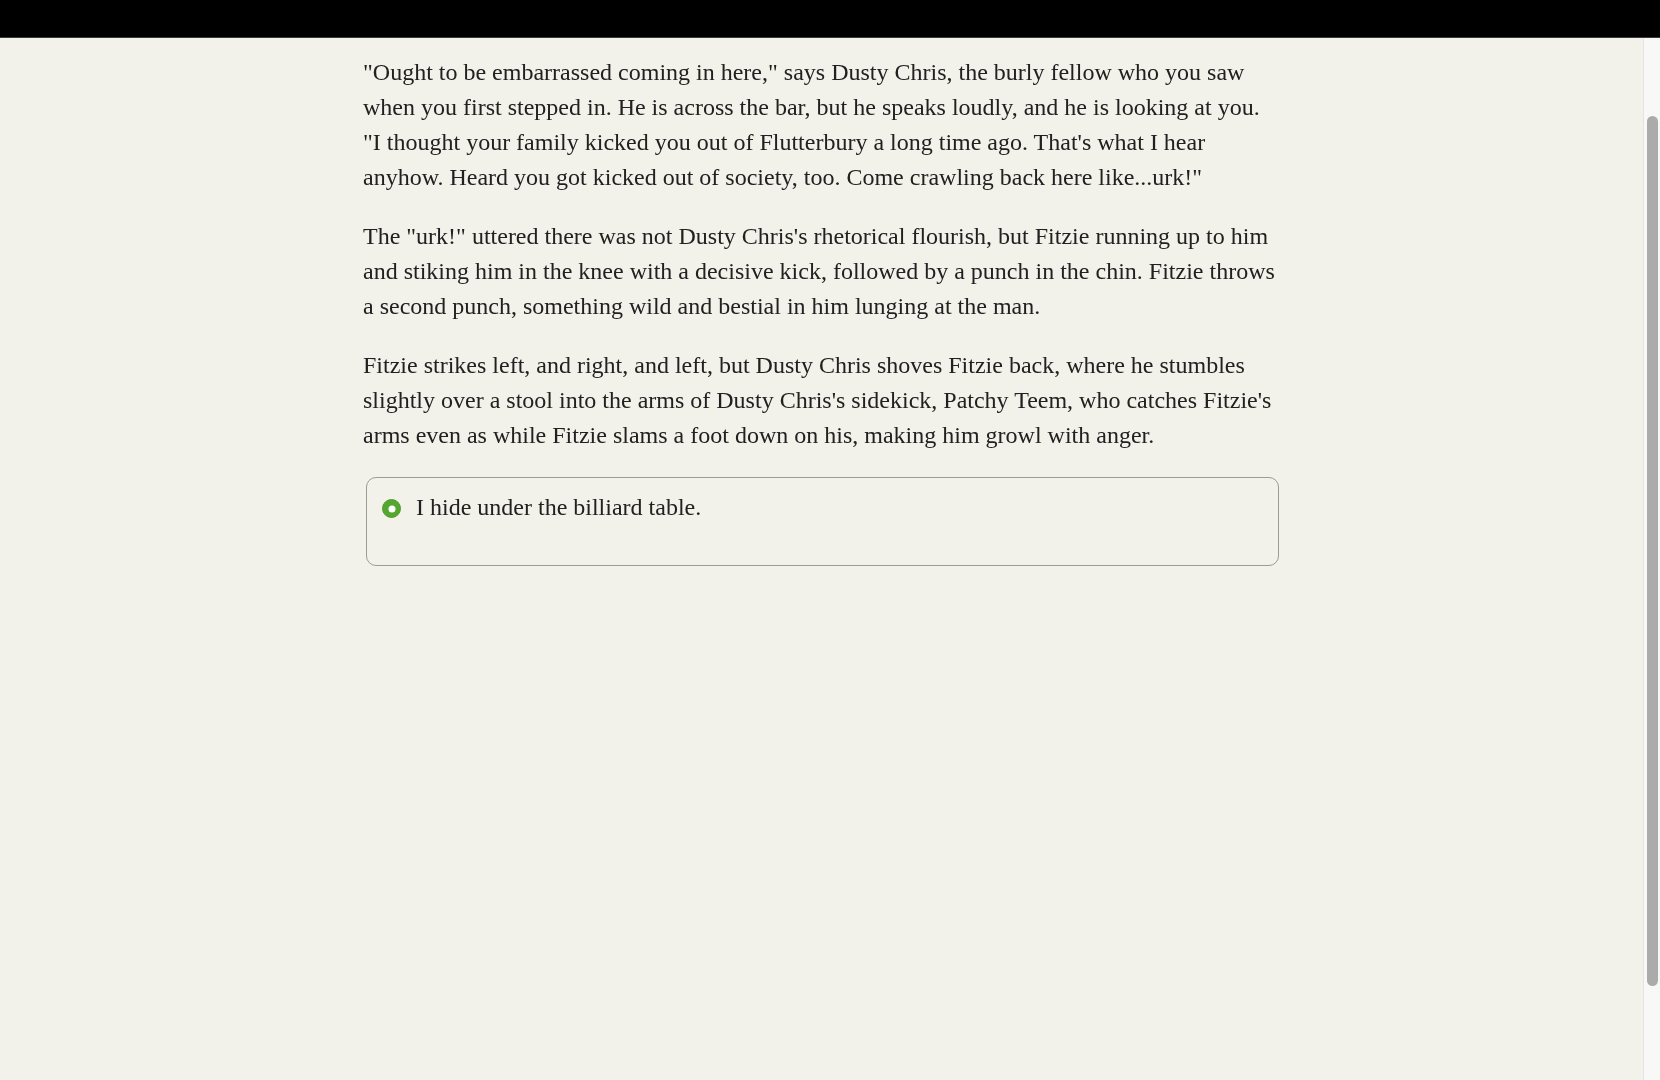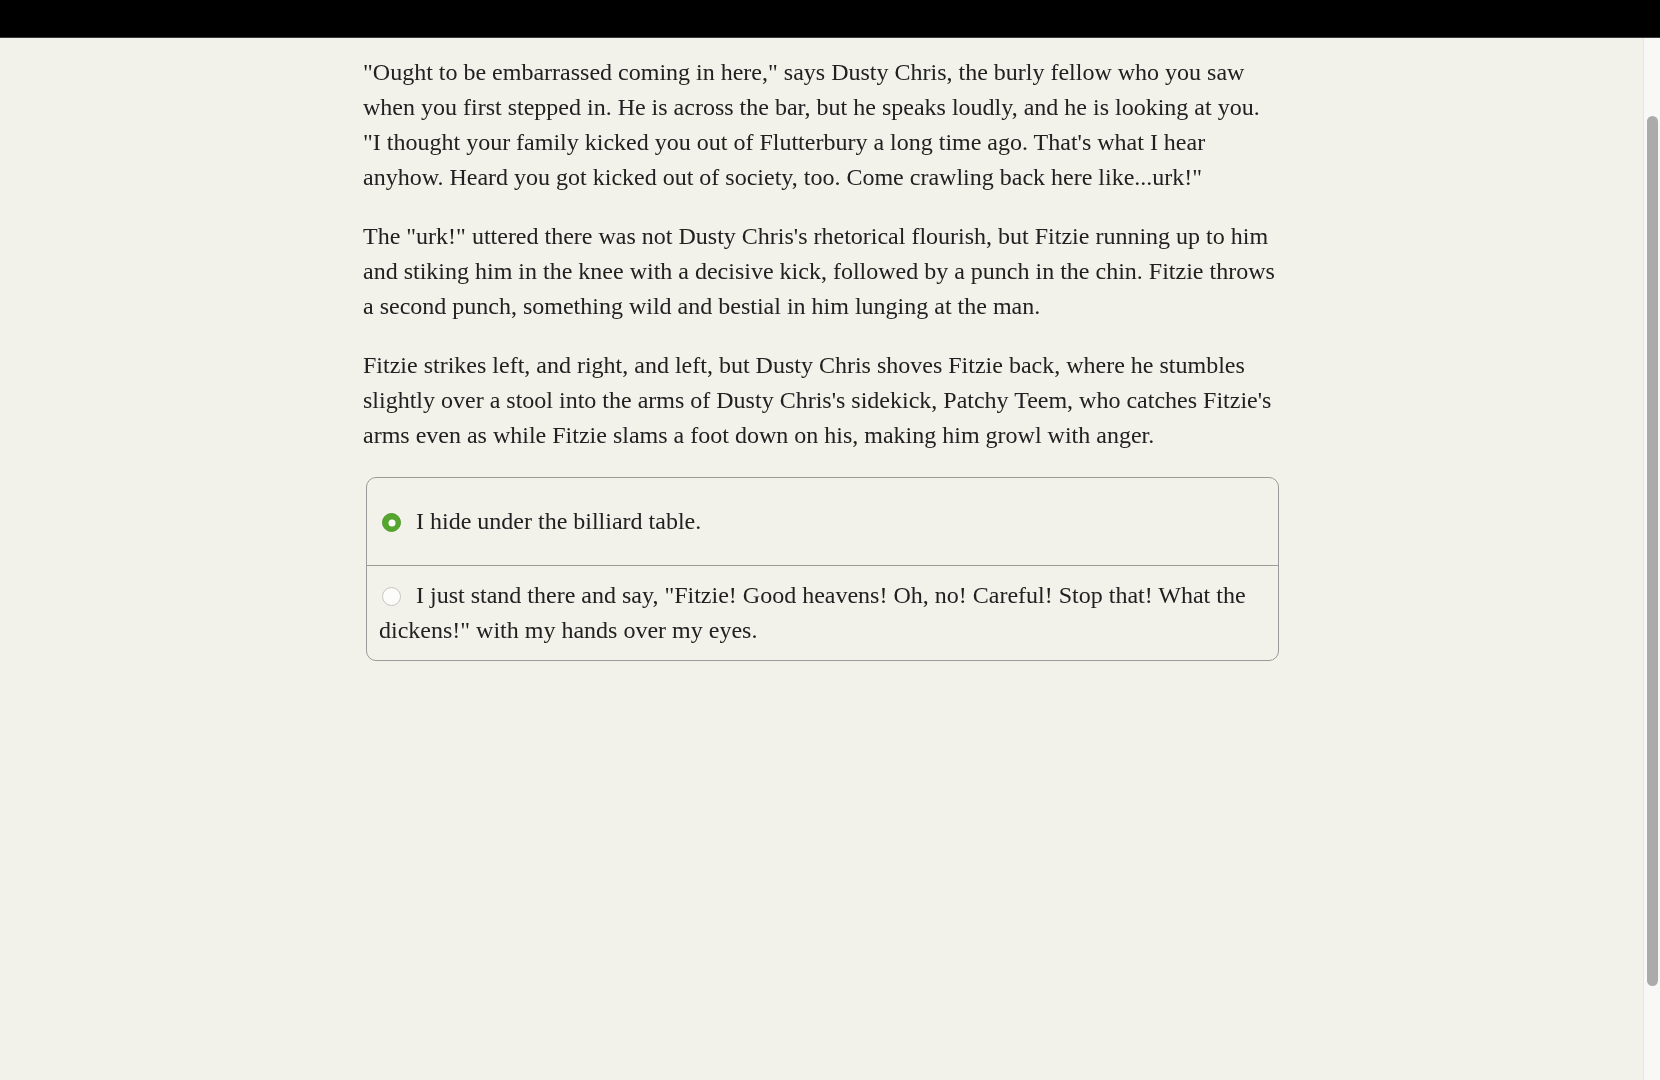--- a/index.html
+++ b/index.html
@@ -37,21 +37,21 @@
     margin: 0 0 0 3px;
     width: 913px;
     box-sizing: border-box;
     border: 1px solid #9b9b9b;
     border-radius: 10px;
     background: #f2f1ea;
     overflow: hidden;
   }
   .choice-row {
     display: flex;
-    align-items: center;
+    align-items: flex-start;
     min-height: 87px;
     box-sizing: border-box;
     padding: 12px 16px 12px 12px;
     cursor: pointer;
   }
   .choice-row + .choice-row {
     border-top: 1px solid #9b9b9b;
   }
   .choice-text {
     font-size: 24px;
@@ -112,21 +112,18 @@
 
 <main class="content">
   <p>"Ought to be embarrassed coming in here," says Dusty Chris, the burly fellow who you saw when you first stepped in. He is across the bar, but he speaks loudly, and he is looking at you. "I thought your family kicked you out of Flutterbury a long time ago. That's what I hear anyhow. Heard you got kicked out of society, too. Come crawling back here like...urk!"</p>
   <p>The "urk!" uttered there was not Dusty Chris's rhetorical flourish, but Fitzie running up to him and stiking him in the knee with a decisive kick, followed by a punch in the chin. Fitzie throws a second punch, something wild and bestial in him lunging at the man.</p>
   <p>Fitzie strikes left, and right, and left, but Dusty Chris shoves Fitzie back, where he stumbles slightly over a stool into the arms of Dusty Chris's sidekick, Patchy Teem, who catches Fitzie's arms even as while Fitzie slams a foot down on his, making him growl with anger.</p>
 
   <form class="choice-box">
       <label class="choice-row selected">
         <span class="choice-text"><span class="radio"></span>I hide under the billiard table.</span>
       </label>
-      <label class="choice-row">
-        <span class="choice-text"><span class="radio"></span>I just stand there and say, "Fitzie! Good heavens! Oh, no! Careful! Stop that! What the dickens!" with my hands over my eyes.</span>
-      </label>
     </form>
 </main>
 
 <div class="scrollbar-track">
   <div class="scrollbar-thumb"></div>
 </div>
 
 </body></html>

